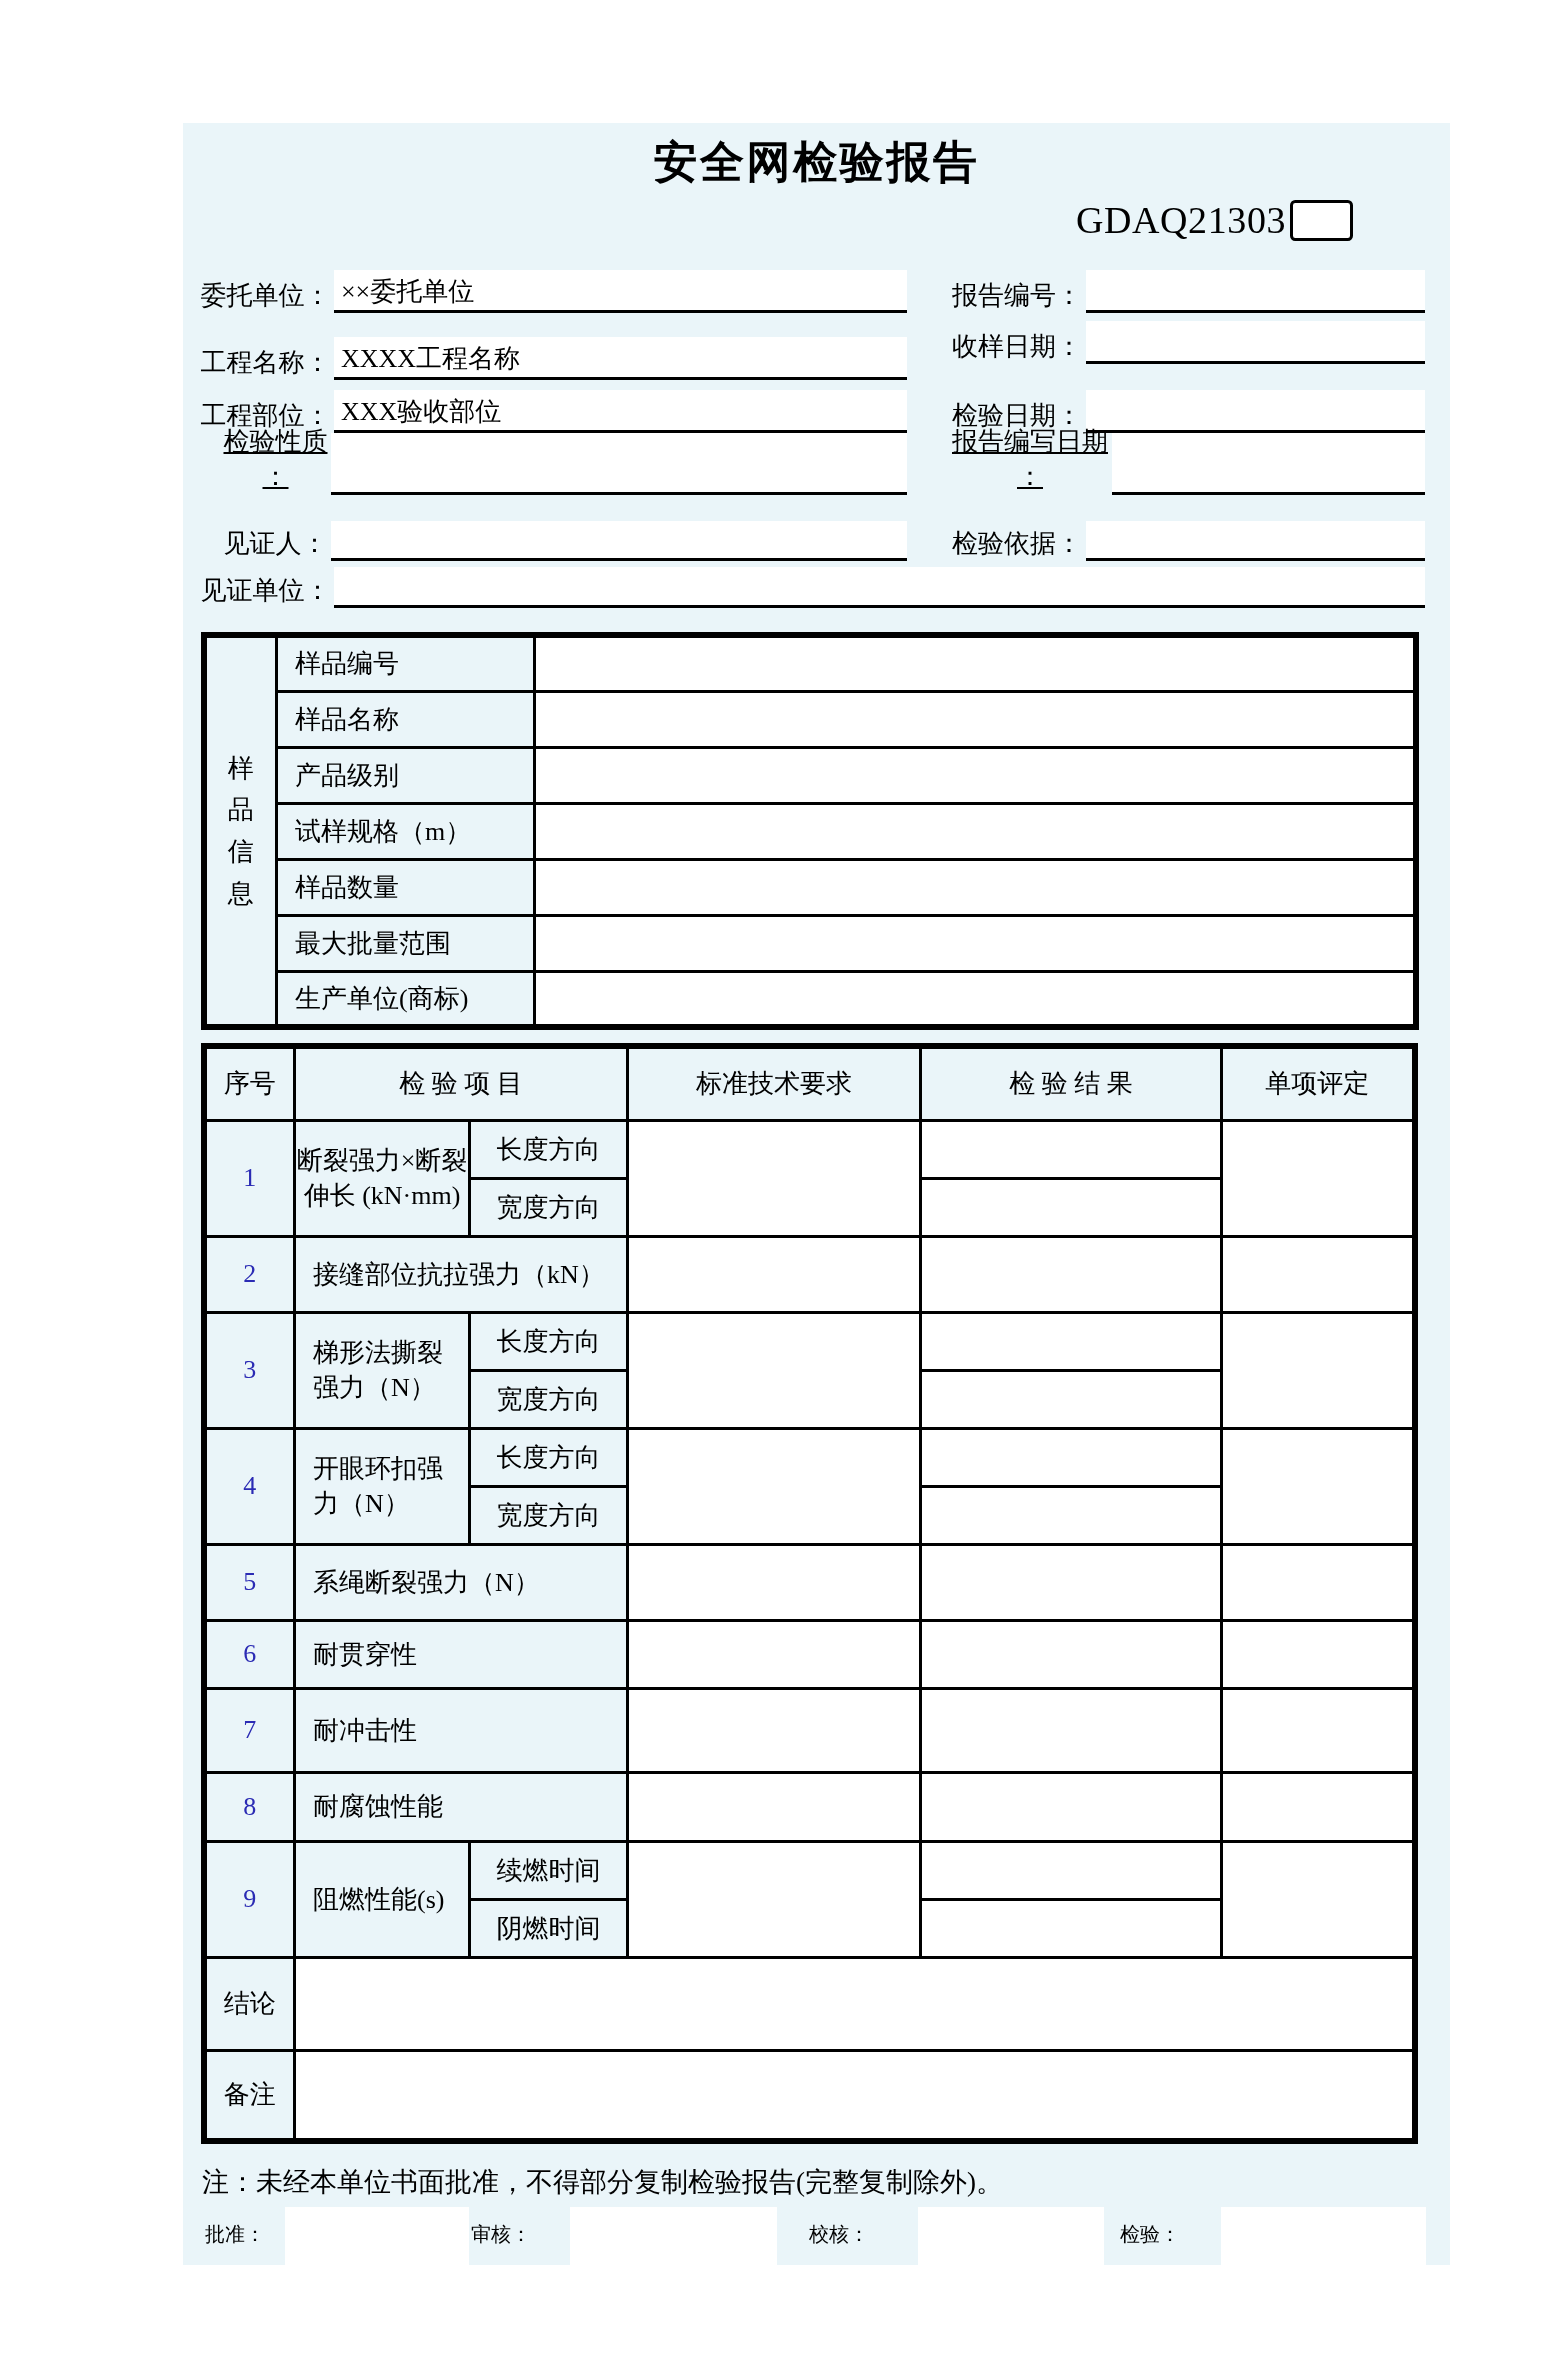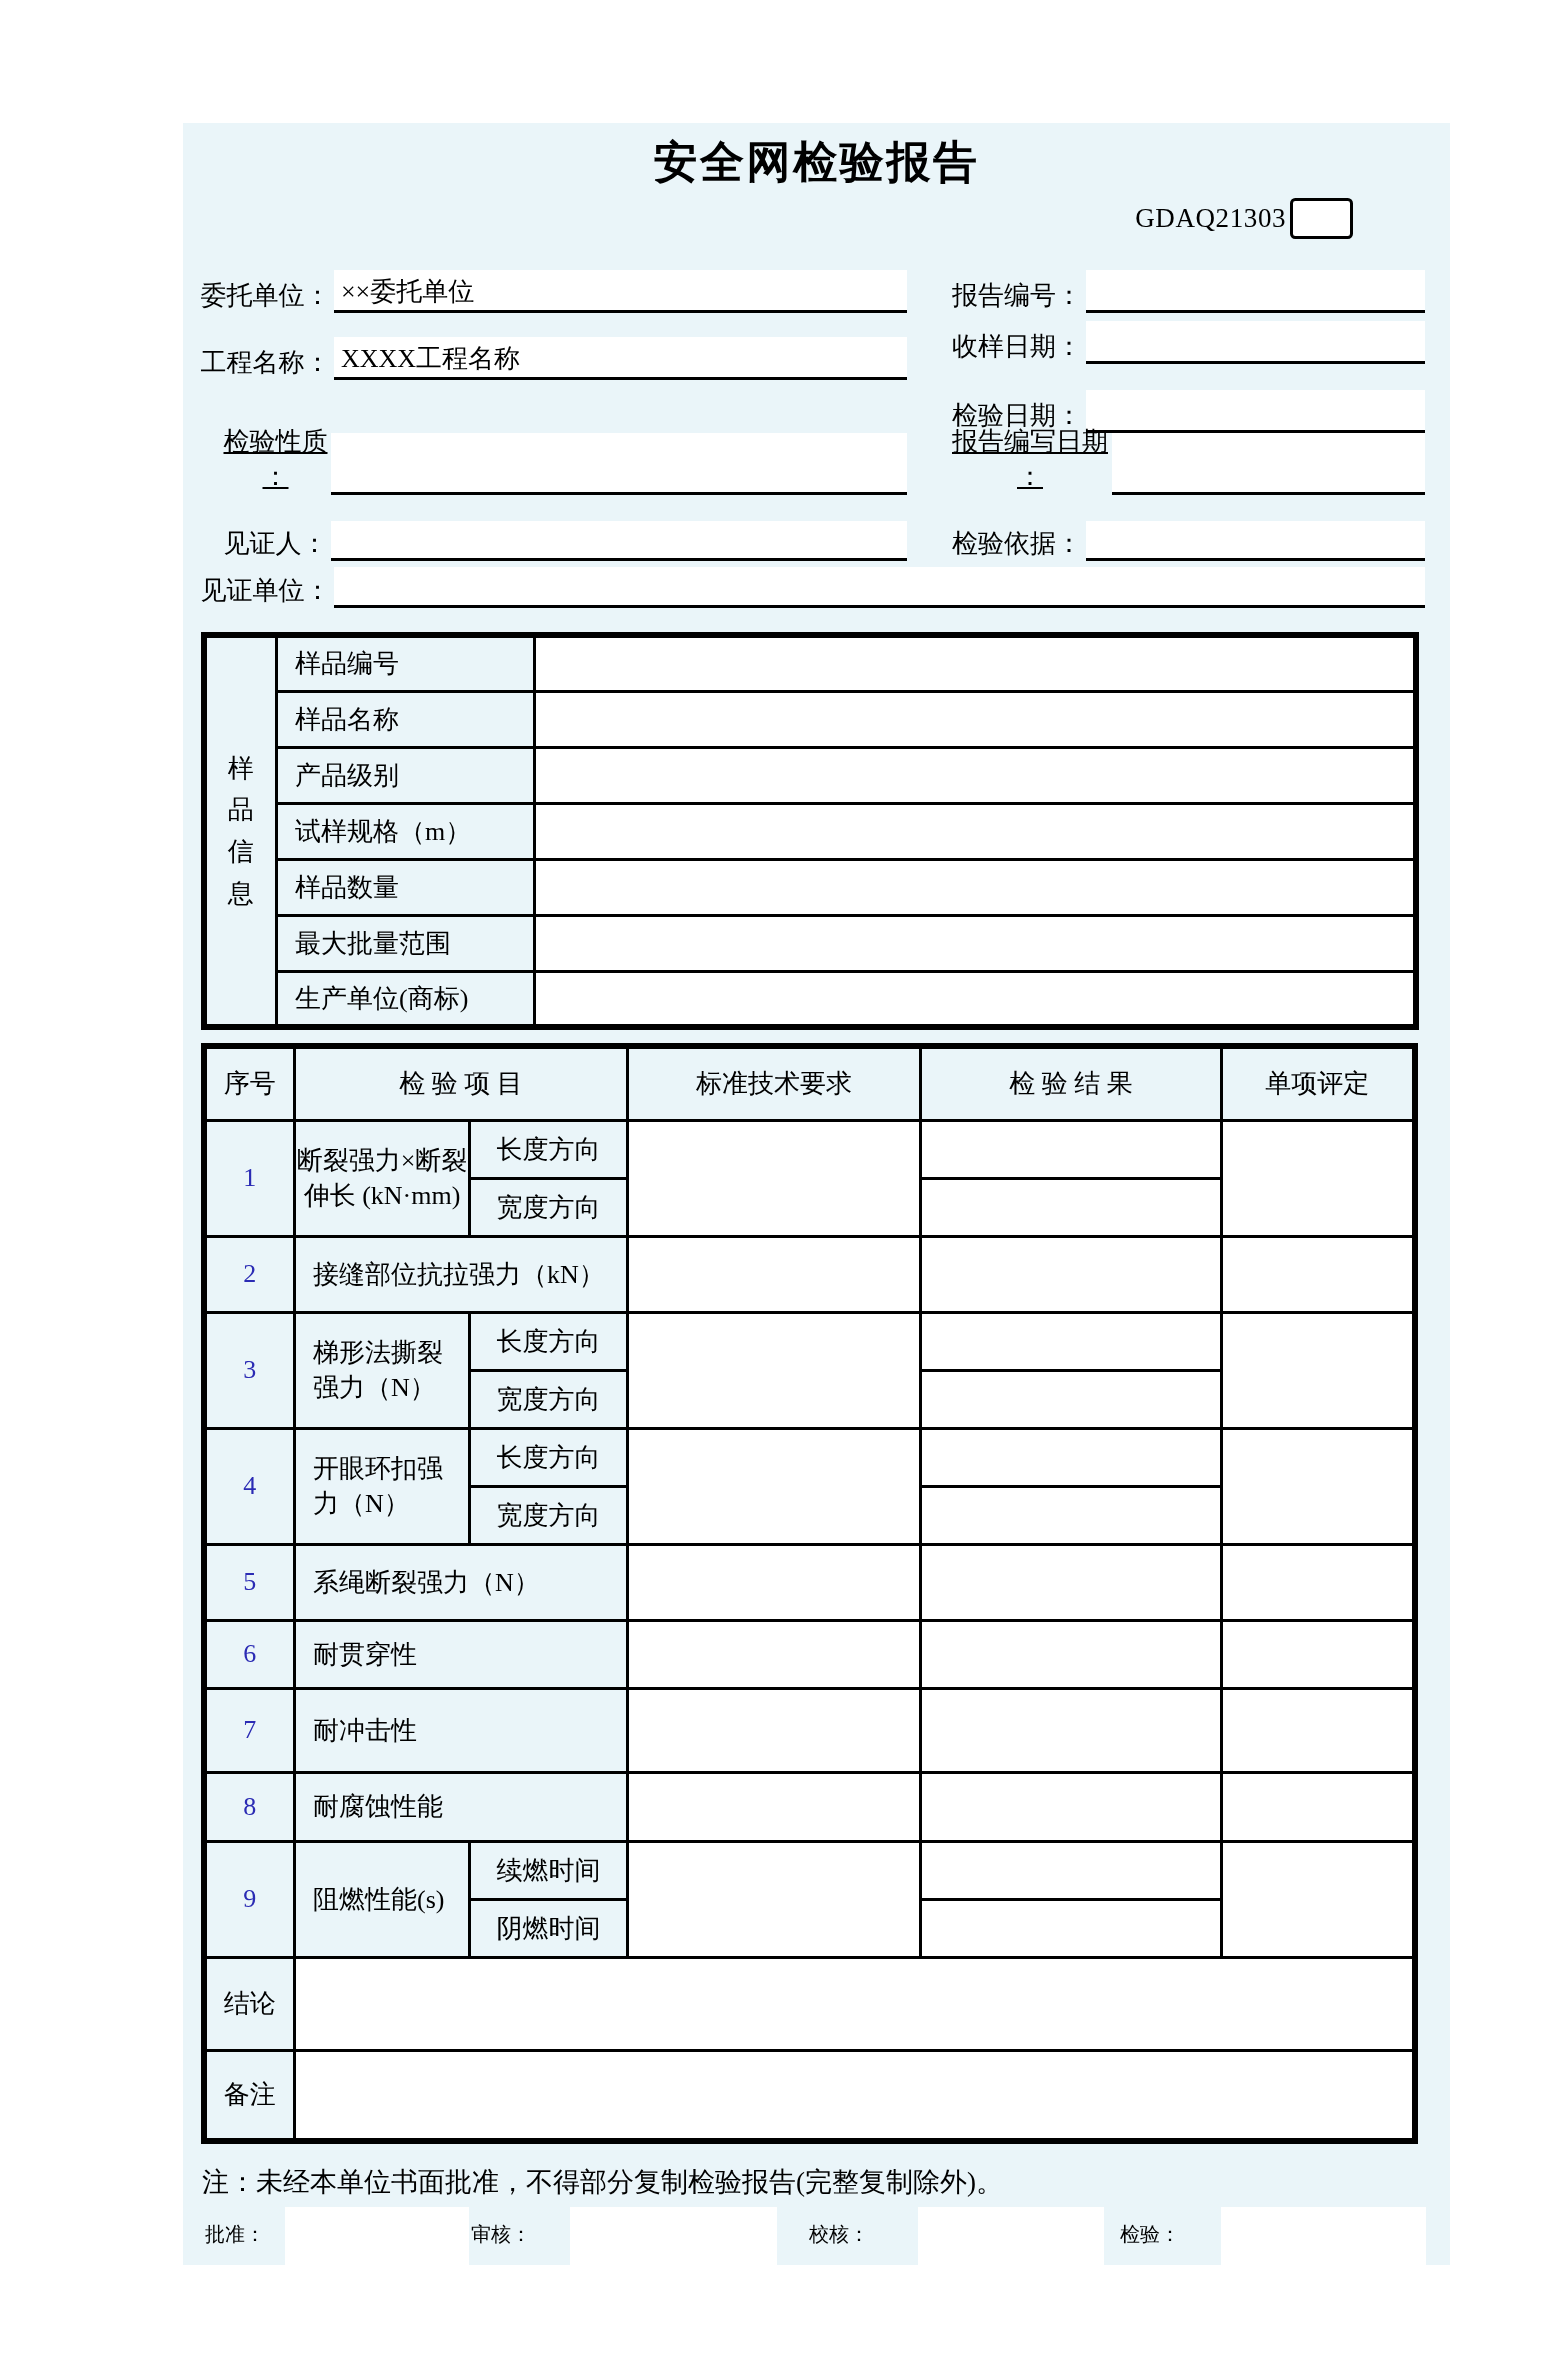--- a/index.html
+++ b/index.html
@@ -7,21 +7,21 @@
               font-family:"Liberation Serif","DejaVu Serif",serif; color:#000; }
   .page { position:absolute; left:183px; top:123px; width:1267px; height:2142px;
           background:#eaf5f9; }
 
   
   .title { position:absolute; left:0; top:10.4px; width:100%; text-align:center;
            font-family:"Liberation Sans","DejaVu Sans",sans-serif;
            font-size:44px; font-weight:bold; letter-spacing:2.6px; }
   .form-code-row { position:absolute; top:75px; right:97px; display:flex;
                    align-items:center; gap:3.9px; }
-  .form-code { font-size:27px; letter-spacing:0.6px; }
+  .form-code { font-size:38px; letter-spacing:0.6px; }
   .form-code-box { width:63px; height:41px; background:#ffffff;
                    border:3.2px solid #000; border-radius:5.2px; }
 
   
   .frow { position:absolute; display:flex; align-items:stretch; height:43px; }
   .flabel { align-self:flex-end; font-size:26px; white-space:nowrap;
             padding:0 3.9px 2.6px 0; line-height:1.1; }
   .flabel2 { align-self:flex-end; font-size:26px; white-space:nowrap;
              text-align:center; padding:0 3.9px 1.3px 0; line-height:1.35;text-decoration:underline; }
   .fline { flex:1 1 auto; background:#ffffff; border-bottom:3.2px solid #000;
@@ -64,20 +64,26 @@
   <div class="frow" style="left:17.5px; top:147px; width:706px;">
     <span class="flabel">委托单位：</span>
     <div class="fline">
         <span>××委托单位</span>
       </div>
   </div>
   <div class="frow" style="left:17.5px; top:214px; width:706px;">
     <span class="flabel">工程名称：</span>
     <div class="fline">
         <span>XXXX工程名称</span>
+      </div>
+  </div>
+  <div class="frow" style="left:17.5px; top:267px; width:706px;">
+    <span class="flabel">工程部位：</span>
+    <div class="fline">
+        <span>XXX验收部位</span>
       </div>
   </div>
   <div class="frow" style="left:17.5px; top:310px; width:706px; height:62px;">
     <span class="flabel2 indent1"><span>检验性质</span><br><span>：</span></span>
     <div class="fline">
         <span></span>
       </div>
   </div>
   <div class="frow" style="left:17.5px; top:398px; width:706px; height:40px;">
     <span class="flabel indent1">见证人：</span>

